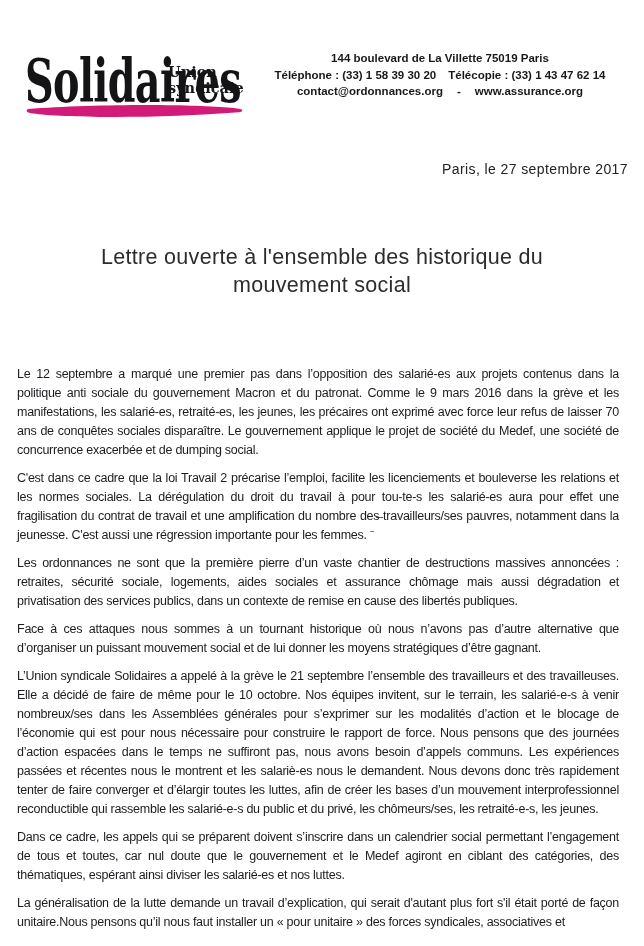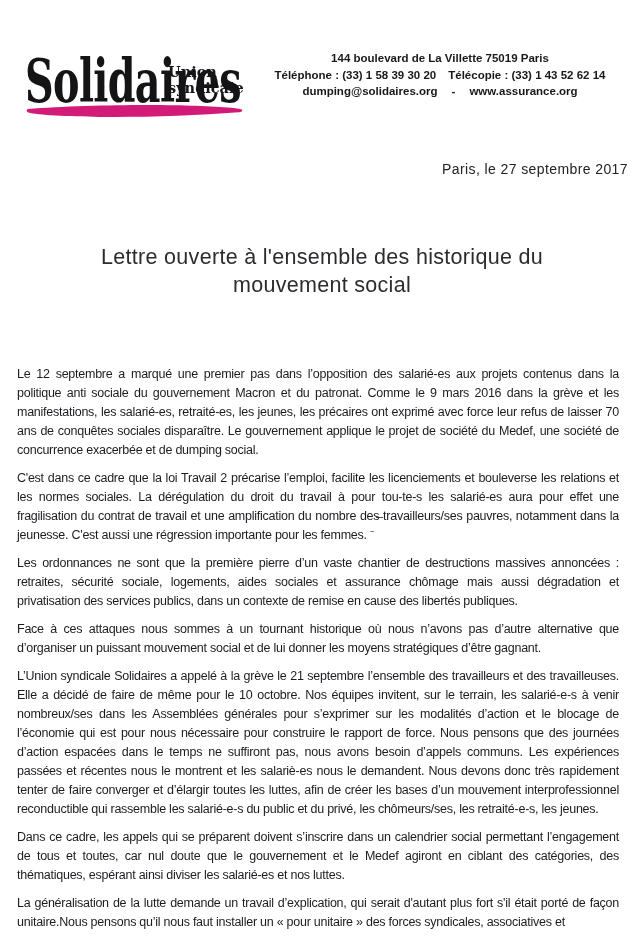--- a/index.html
+++ b/index.html
@@ -122,24 +122,24 @@
         <text x="1" y="50" font-size="60" textLength="216" lengthAdjust="spacingAndGlyphs">Solidaires</text>
         <path d="M4 57 C 45 53.5, 110 52.4, 150 53.2 C 180 53.8, 208 55, 217 57.2
                  C 219.2 58, 218.8 59.6, 215 60.3 C 170 63.8, 120 65.4, 75 64.9
                  C 45 64.5, 13 63.2, 4.4 60.6 C 2 59.6, 2.3 58, 4 57 Z" fill="#d41a78"></path>
       </svg>
     </div>
 
     <div class="contact-block">
       <div class="contact-line">144 boulevard de La Villette 75019 Paris</div>
       <div class="contact-line">
-        <span>Téléphone : (33) 1 58 39 30 20</span><span class="gap-md"></span><span>Télécopie : (33) 1 43 52 62 14</span>
+        <span>Téléphone : (33) 1 58 39 30 20</span><span class="gap-md"></span><span>Télécopie : (33) 1 43 47 62 14</span>
       </div>
       <div class="contact-line">
-        <span>dumping@solidaires.org</span><span class="gap-lg"></span><span>-</span><span class="gap-lg"></span><span>www.assurance.org</span>
+        <span>contact@ordonnances.org</span><span class="gap-lg"></span><span>-</span><span class="gap-lg"></span><span>www.assurance.org</span>
       </div>
     </div>
 
   </header>
 
   <div class="dateline">Paris, le 27 septembre 2017</div>
 
   <h1 class="letter-title">Lettre ouverte à l'ensemble des historique du
 mouvement social</h1>
 

